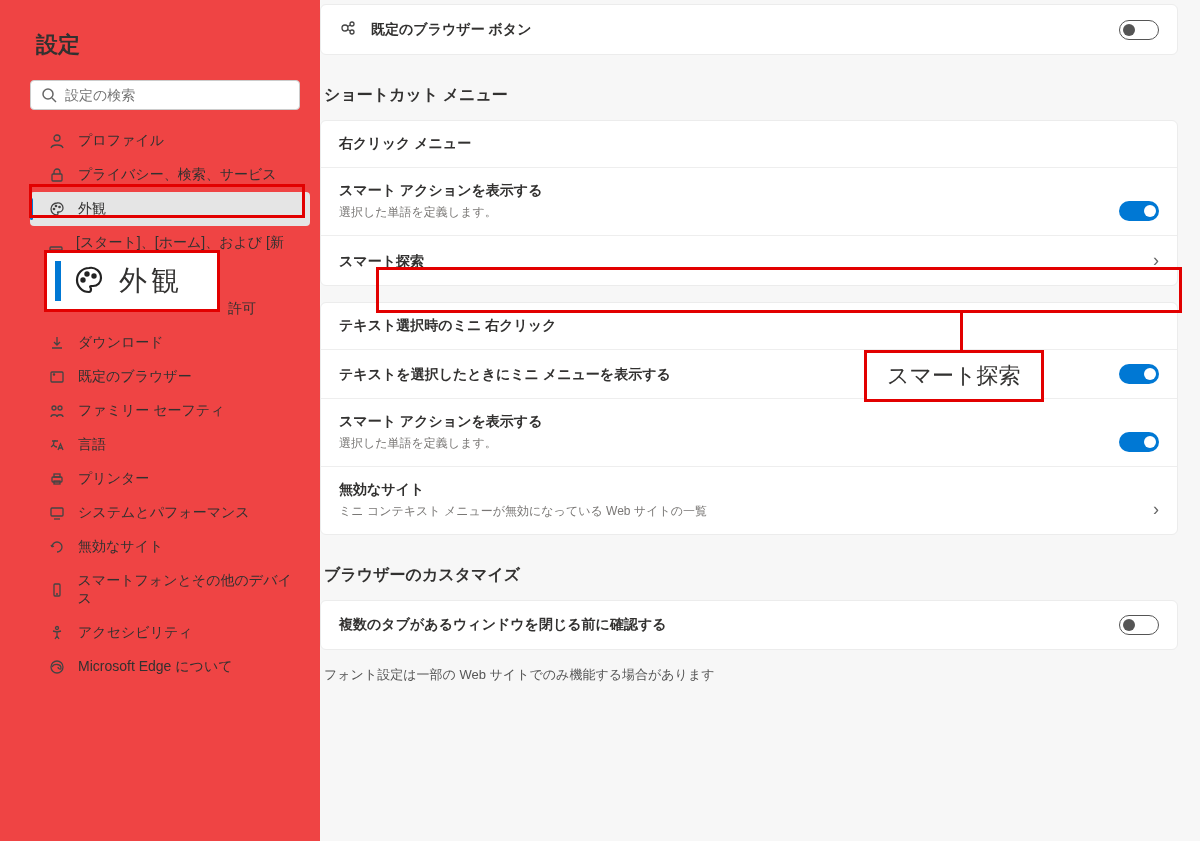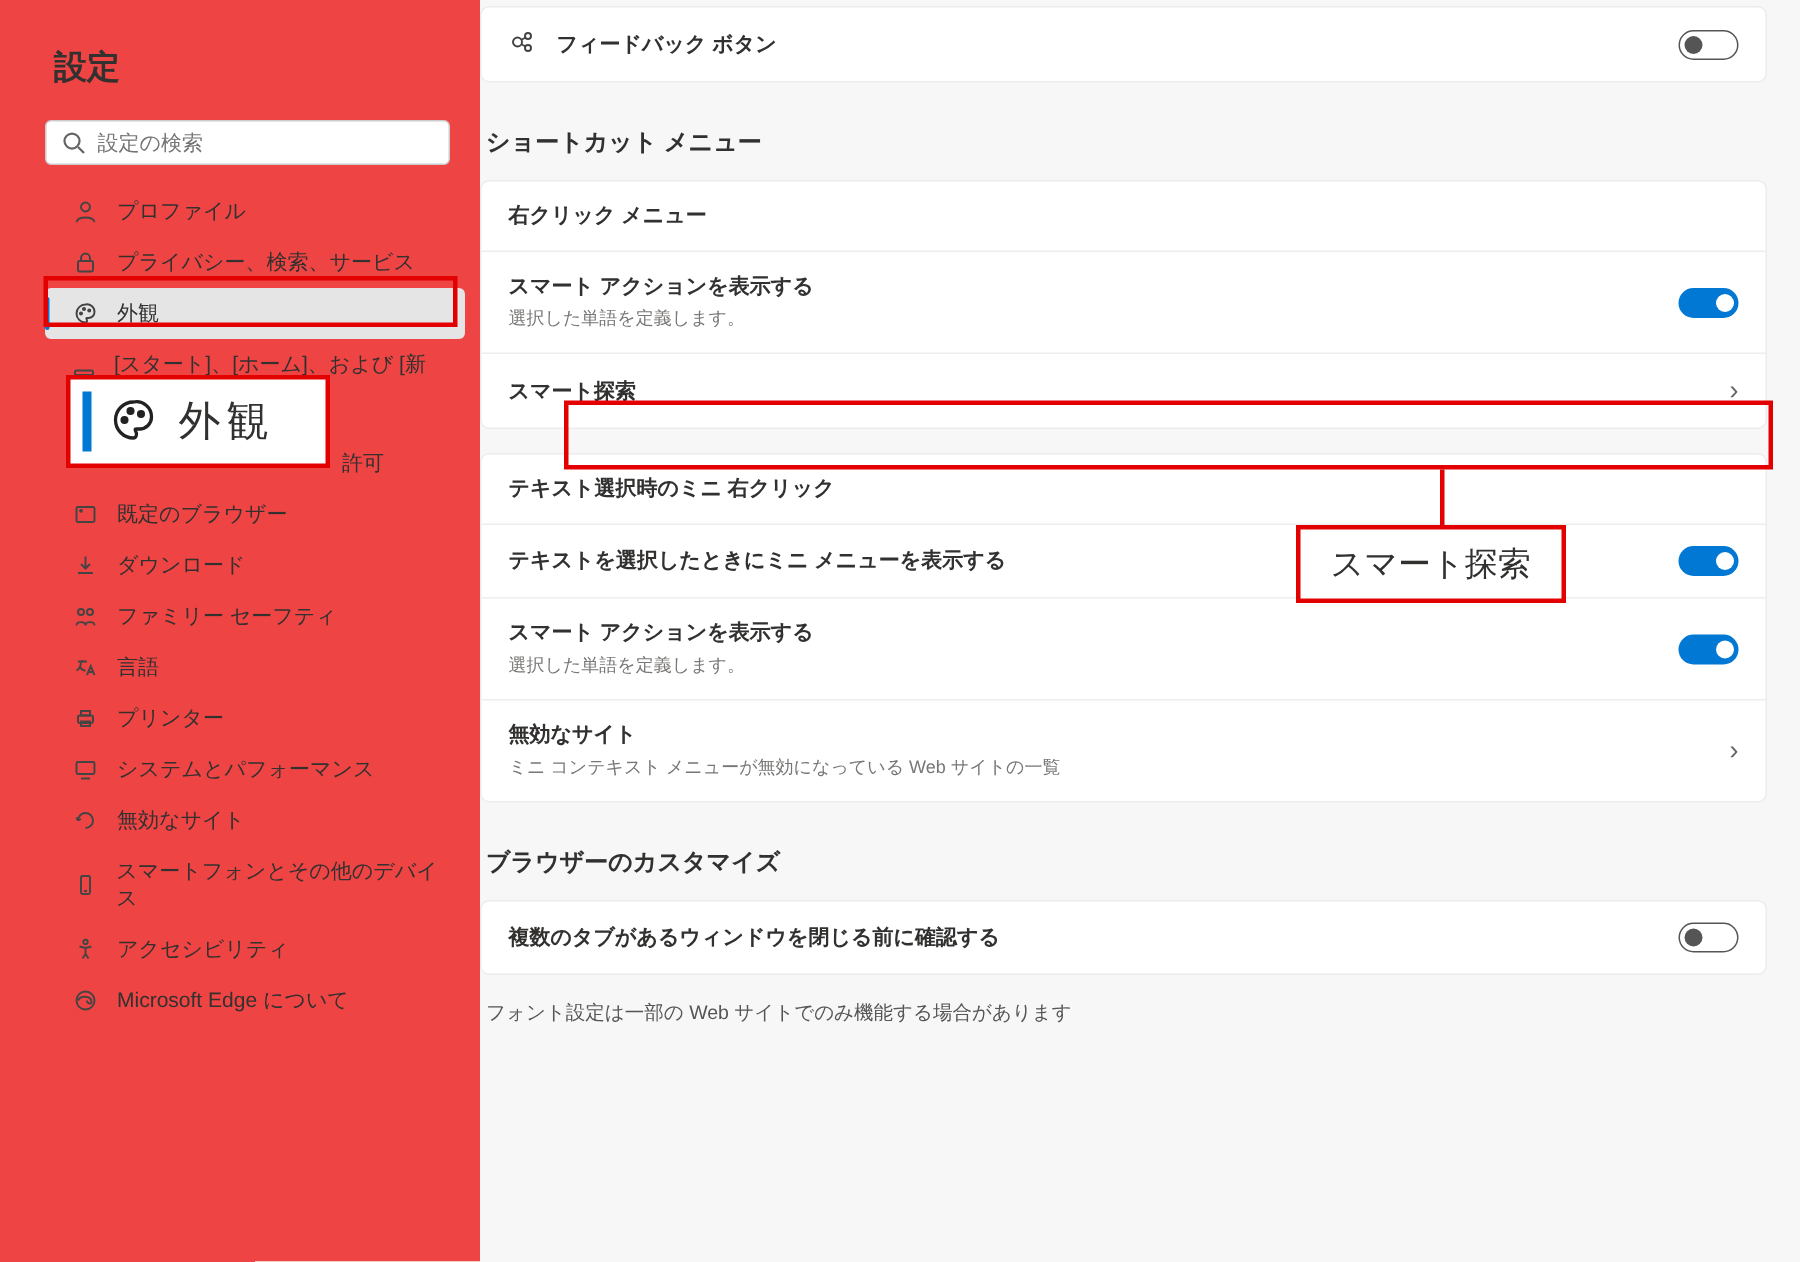--- a/index.html
+++ b/index.html
@@ -84,21 +84,21 @@
   border: 1px solid #ececec;
   border-radius: 6px;
   margin-bottom: 16px;
 }
 .row {
   display: flex;
   align-items: center;
   justify-content: space-between;
   padding: 14px 18px;
 }
-.row + .row { border-top: 1px solid #eee; }
+.row + .row { border-top: 1px solid #eee; align-items: flex-end; }
 .row-left { display: flex; align-items: center; gap: 14px; }
 .row-title { font-size: 14px; font-weight: 600; }
 .row-sub { font-size: 12px; color: #797775; margin-top: 4px; font-weight: 400;}
 .section-title {
   font-size: 16px;
   font-weight: 600;
   margin: 30px 0 14px 4px;
 }
 .section-desc {
   font-size: 13px;
@@ -227,33 +227,33 @@
   <div class="nav-item" style="visibility:hidden;">
     <span class="nav-icon"></span>
     <span></span>
   </div>
   <div class="nav-item" style="padding-left:198px; margin-top:-2px;">
     <span>許可</span>
   </div>
   <div class="nav-item">
     <span class="nav-icon">
         <svg class="icon-svg" viewBox="0 0 16 16" fill="none" stroke="#444" stroke-width="1.3">
+          <path d="M8 2v8M5 7l3 3 3-3M3 13h10"></path>
+        </svg>
+      </span>
+    <span>ダウンロード</span>
+  </div>
+  <div class="nav-item">
+    <span class="nav-icon">
+        <svg class="icon-svg" viewBox="0 0 16 16" fill="none" stroke="#444" stroke-width="1.3">
           <rect x="2" y="3" width="12" height="10" rx="1"></rect>
           <circle cx="5" cy="5.5" r=".6" fill="#444"></circle>
         </svg>
       </span>
     <span>既定のブラウザー</span>
-  </div>
-  <div class="nav-item">
-    <span class="nav-icon">
-        <svg class="icon-svg" viewBox="0 0 16 16" fill="none" stroke="#444" stroke-width="1.3">
-          <path d="M8 2v8M5 7l3 3 3-3M3 13h10"></path>
-        </svg>
-      </span>
-    <span>ダウンロード</span>
   </div>
   <div class="nav-item">
     <span class="nav-icon">
         <svg class="icon-svg" viewBox="0 0 16 16" fill="none" stroke="#444" stroke-width="1.3">
           <circle cx="5" cy="5" r="2"></circle>
           <circle cx="11" cy="5" r="2"></circle>
           <path d="M2 14c0-3 6-3 6 0M8 14c0-3 6-3 6 0"></path>
         </svg>
       </span>
     <span>ファミリー セーフティ</span>
@@ -326,21 +326,21 @@
   <div class="card" style="margin-top:4px;">
     <div class="row">
       <div class="row-left">
         <span><svg width="18" height="18" viewBox="0 0 18 18" fill="none" stroke="#444" stroke-width="1.3">
               <circle cx="6" cy="9" r="3"></circle>
               <circle cx="13" cy="5" r="2"></circle>
               <circle cx="13" cy="13" r="2"></circle>
               <line x1="8.5" y1="7.5" x2="11.5" y2="6"></line>
               <line x1="8.5" y1="10.5" x2="11.5" y2="12"></line>
             </svg></span>
-        <span class="row-title">フィードバック ボタン</span>
+        <span class="row-title">既定のブラウザー ボタン</span>
       </div>
       <div class="toggle off"></div>
     </div>
   </div>
 
   <div class="section-title">ショートカット メニュー</div>
 
   <div class="card">
     <div class="row">
       <span class="row-title">右クリック メニュー</span>

